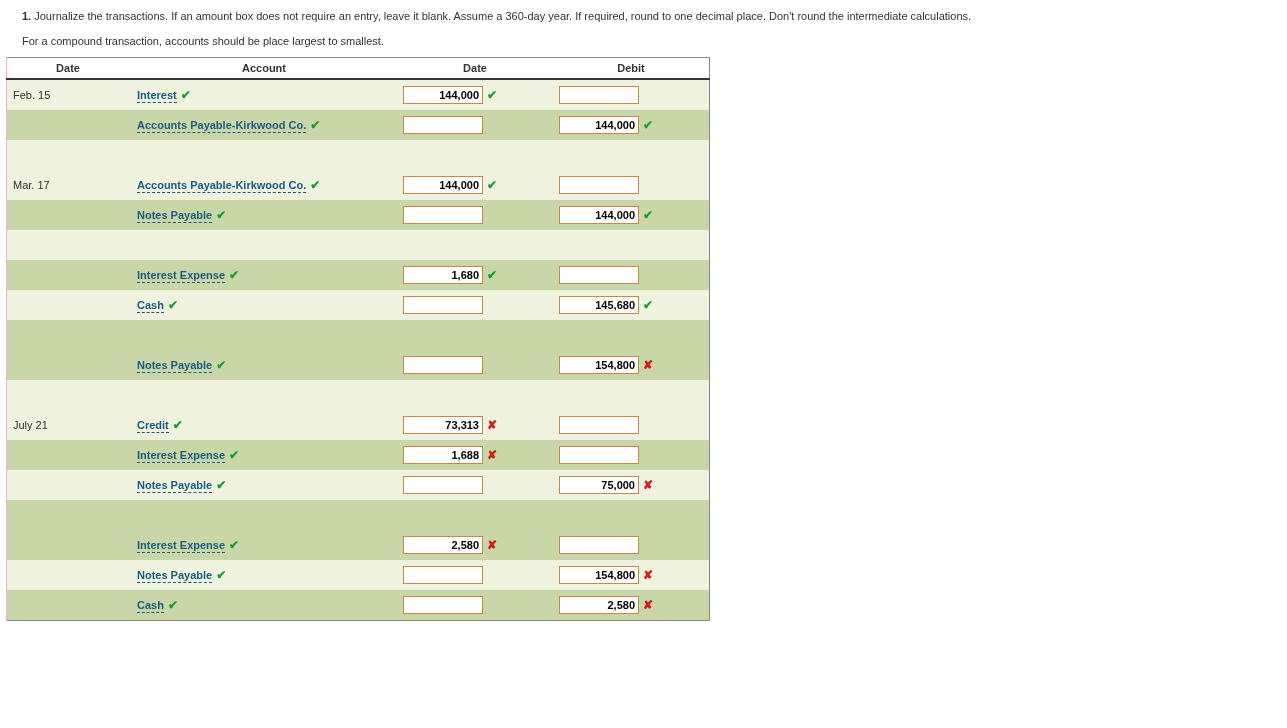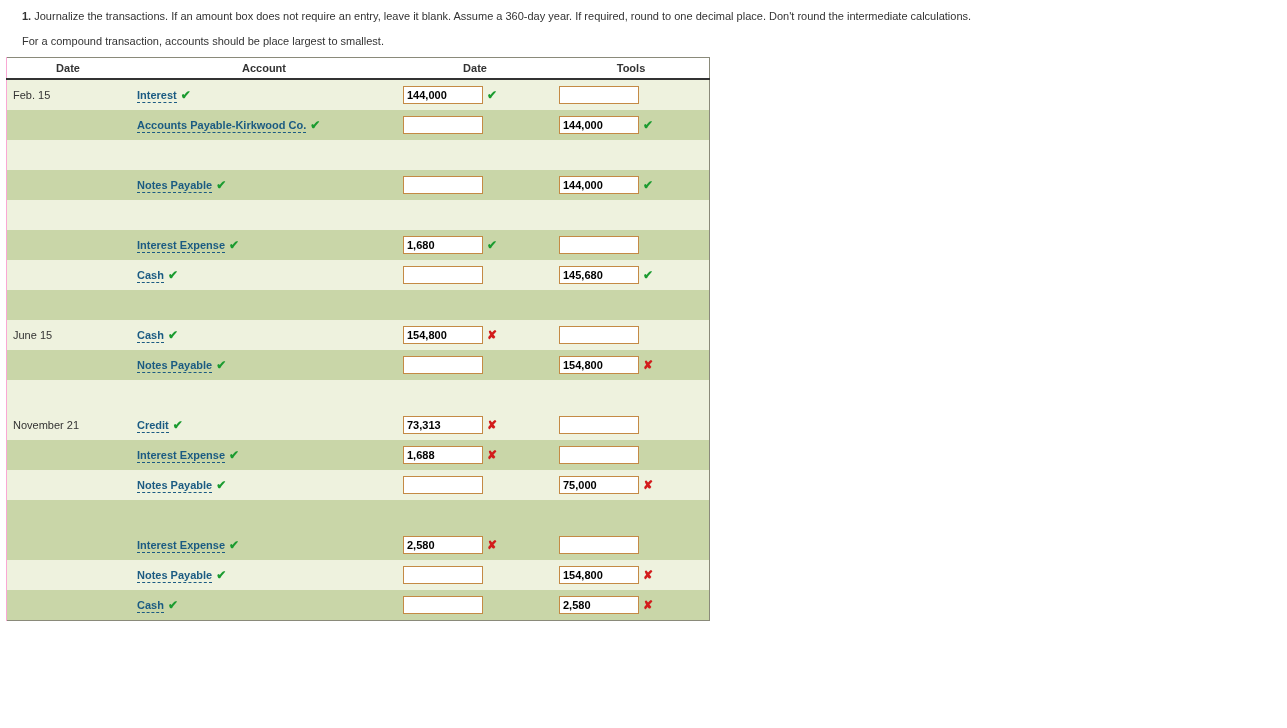--- a/index.html
+++ b/index.html
@@ -51,20 +51,21 @@
     display: inline-block;
   }
   .chk { color: #1a9b2f; font-weight: bold; margin-left: 4px; font-size: 12px; }
   .cross { color: #d21c1c; font-weight: bold; margin-left: 4px; font-size: 12px; }
 
   input.amt {
     width: 72px;
     font-family: Verdana, Arial, sans-serif;
     font-size: 11px;
     font-weight: bold;
+    text-align: right;
     border: 1px solid #c48a45;
     padding: 2px 3px;
     background: #fff;
   }
   .mark-holder { display:inline-block; width:14px; }
 </style>
 </head>
 <body>
 
 <p class="instr">
@@ -72,41 +73,47 @@
   <span>Journalize the transactions. If an amount box does not require an entry, leave it blank. Assume a 360-day year. If required, round to one decimal place. Don't round the intermediate calculations.</span>
 </p>
 <p class="instr">For a compound transaction, accounts should be place largest to smallest.</p>
 
 <table class="journal">
   <thead>
     <tr>
       <th class="date-cell">Date</th>
       <th class="acct-cell">Account</th>
       <th class="amt-cell">Date</th>
-      <th class="amt-cell">Tools</th>
+      <th class="amt-cell">Debit</th>
     </tr>
   </thead>
   <tbody id="journal-body">
   <tr class="light">
         <td class="date-cell">Feb. 15</td>
         <td class="acct-cell"><a href="#" class="acct-link">Interest</a><span class="chk">✔</span></td>
         <td class="amt-cell"><input class="amt" value="144,000" style=""><span class="chk">✔</span></td>
         <td class="amt-cell"><input class="amt" style=""><span class="mark-holder"></span></td>
       </tr>
       <tr class="dark">
         <td class="date-cell"></td>
         <td class="acct-cell"><a href="#" class="acct-link">Accounts Payable-Kirkwood Co.</a><span class="chk">✔</span></td>
         <td class="amt-cell"><input class="amt" style=""><span class="mark-holder"></span></td>
         <td class="amt-cell"><input class="amt" value="144,000" style=""><span class="chk">✔</span></td>
       </tr>
       <tr class="light">
         <td class="date-cell"></td>
         <td class="acct-cell"></td>
         <td class="amt-cell"></td>
         <td class="amt-cell"></td>
+      </tr>
+      <tr class="light">
+        <td class="date-cell">Mar. 17</td>
+        <td class="acct-cell"><a href="#" class="acct-link">Accounts Payable-Kirkwood Co.</a><span class="chk">✔</span></td>
+        <td class="amt-cell"><input class="amt" value="144,000" style=""><span class="chk">✔</span></td>
+        <td class="amt-cell"><input class="amt" style=""><span class="mark-holder"></span></td>
       </tr>
       <tr class="dark">
         <td class="date-cell"></td>
         <td class="acct-cell"><a href="#" class="acct-link">Notes Payable</a><span class="chk">✔</span></td>
         <td class="amt-cell"><input class="amt" style=""><span class="mark-holder"></span></td>
         <td class="amt-cell"><input class="amt" value="144,000" style=""><span class="chk">✔</span></td>
       </tr>
       <tr class="light">
         <td class="date-cell"></td>
         <td class="acct-cell"></td>
@@ -124,40 +131,34 @@
         <td class="acct-cell"><a href="#" class="acct-link">Cash</a><span class="chk">✔</span></td>
         <td class="amt-cell"><input class="amt" style=""><span class="mark-holder"></span></td>
         <td class="amt-cell"><input class="amt" value="145,680" style=""><span class="chk">✔</span></td>
       </tr>
       <tr class="dark">
         <td class="date-cell"></td>
         <td class="acct-cell"></td>
         <td class="amt-cell"></td>
         <td class="amt-cell"></td>
       </tr>
-      <tr class="light">
-        <td class="date-cell">June 15</td>
-        <td class="acct-cell"><a href="#" class="acct-link">Cash</a><span class="chk">✔</span></td>
-        <td class="amt-cell"><input class="amt" value="154,800" style=""><span class="cross">✘</span></td>
-        <td class="amt-cell"><input class="amt" style=""><span class="mark-holder"></span></td>
-      </tr>
       <tr class="dark">
         <td class="date-cell"></td>
         <td class="acct-cell"><a href="#" class="acct-link">Notes Payable</a><span class="chk">✔</span></td>
         <td class="amt-cell"><input class="amt" style=""><span class="mark-holder"></span></td>
         <td class="amt-cell"><input class="amt" value="154,800" style=""><span class="cross">✘</span></td>
       </tr>
       <tr class="light">
         <td class="date-cell"></td>
         <td class="acct-cell"></td>
         <td class="amt-cell"></td>
         <td class="amt-cell"></td>
       </tr>
       <tr class="light">
-        <td class="date-cell">November 21</td>
+        <td class="date-cell">July 21</td>
         <td class="acct-cell"><a href="#" class="acct-link">Credit</a><span class="chk">✔</span></td>
         <td class="amt-cell"><input class="amt" value="73,313" style=""><span class="cross">✘</span></td>
         <td class="amt-cell"><input class="amt" style=""><span class="mark-holder"></span></td>
       </tr>
       <tr class="dark">
         <td class="date-cell"></td>
         <td class="acct-cell"><a href="#" class="acct-link">Interest Expense</a><span class="chk">✔</span></td>
         <td class="amt-cell"><input class="amt" value="1,688" style=""><span class="cross">✘</span></td>
         <td class="amt-cell"><input class="amt" style=""><span class="mark-holder"></span></td>
       </tr>

